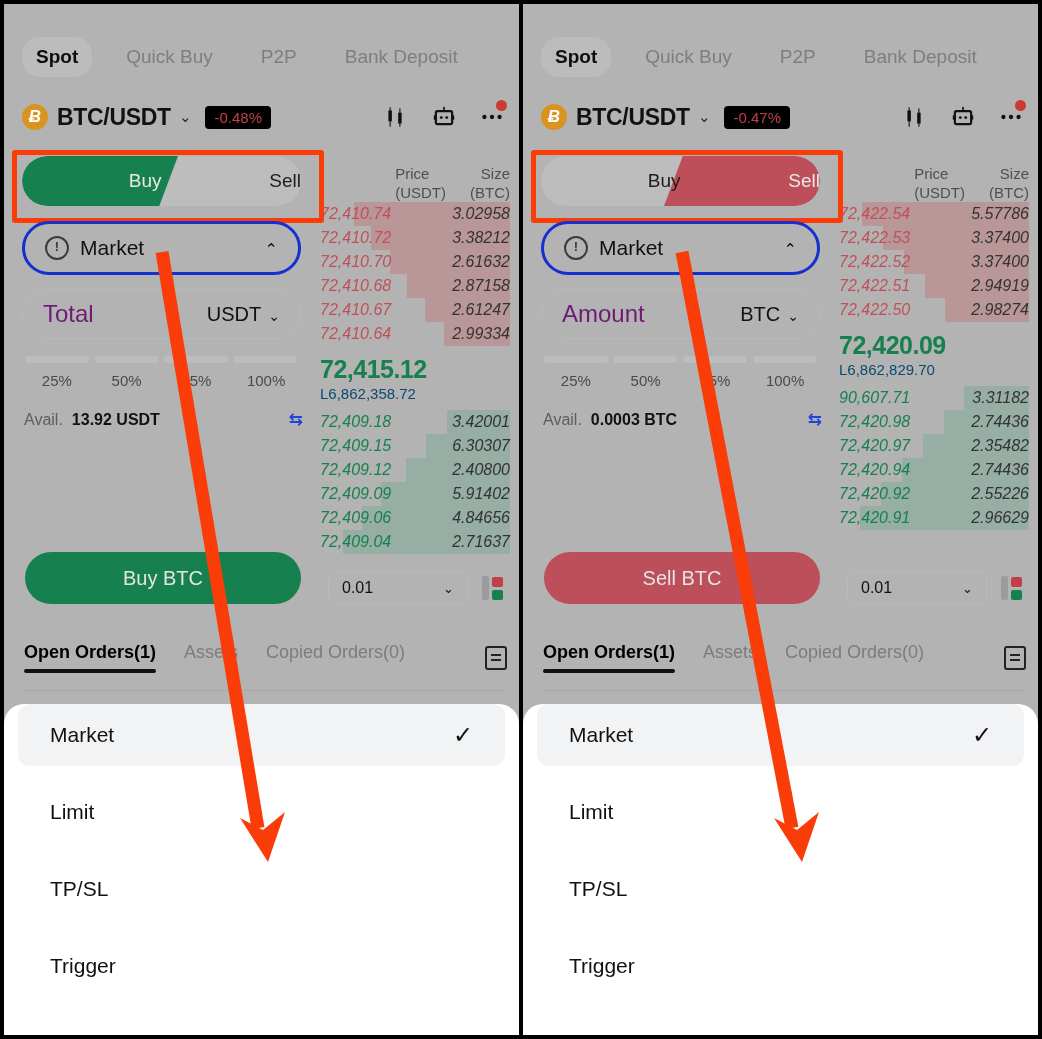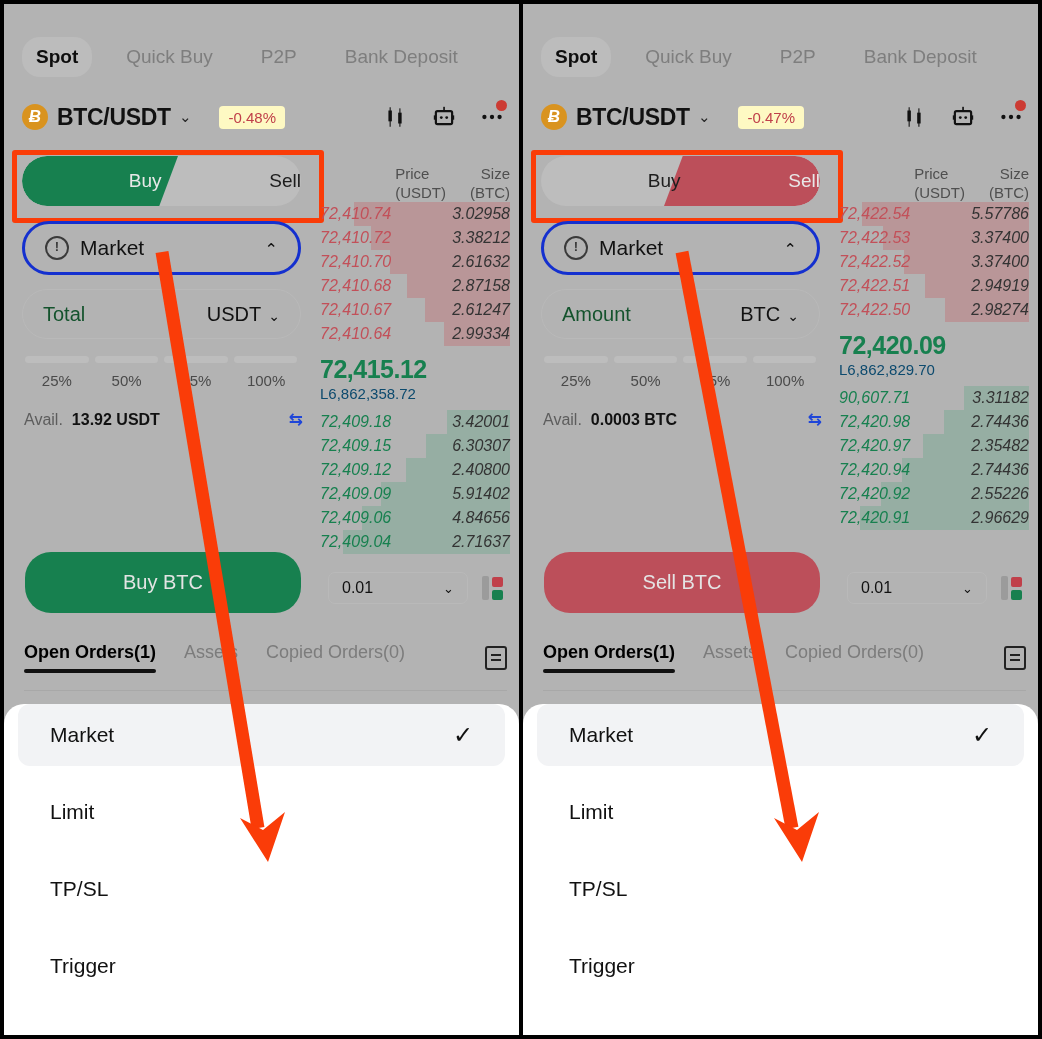--- a/index.html
+++ b/index.html
@@ -30,21 +30,21 @@
   
   .pairrow{position:absolute;top:92px;left:18px;right:14px;height:42px;display:flex;align-items:center;}
   .btc-ico{
     width:26px;height:26px;border-radius:50%;
     background:#d9931f;color:#fff;font-size:17px;font-weight:bold;font-style:italic;
     display:flex;align-items:center;justify-content:center;flex:0 0 auto;
   }
   .pairname{font-size:23px;font-weight:bold;color:#111;margin-left:9px;letter-spacing:-.3px;}
   .chev{margin-left:8px;font-size:15px;color:#222;}
   .pct{
-    margin-left:28px;font-size:15px;color:#c0404a;background:#fef9c3;
+    margin-left:14px;font-size:15px;color:#c0404a;background:#000000;
     padding:3px 9px;border-radius:4px;
   }
   .topicons{margin-left:auto;display:flex;align-items:center;gap:22px;position:relative;}
   .ic{width:26px;height:26px;display:block;}
   .dotbadge{position:absolute;right:-2px;top:-4px;width:11px;height:11px;border-radius:50%;background:#cc3b33;}
 
   
   .bsWrap{position:absolute;top:152px;left:18px;width:279px;height:50px;}
   .bsTrack{position:absolute;inset:0;background:#bdbdbd;border-radius:25px;overflow:hidden;}
   .bsFill{position:absolute;top:0;height:50px;width:156px;}
@@ -67,39 +67,39 @@
         font-size:13px;line-height:17px;text-align:center;font-weight:bold;flex:0 0 auto;}
   .otype .lab{font-size:21px;color:#111;margin-left:11px;}
   .caretUp{margin-left:auto;font-size:16px;color:#111;transform:scaleY(-1);}
 
   
   .amt{
     position:absolute;top:285px;left:18px;width:279px;height:50px;
     border:1px solid #b9b9b9;border-radius:25px;box-sizing:border-box;
     display:flex;align-items:center;padding:0 20px;
   }
-  .amt .ph{font-size:20px;color:#14532d;}
+  .amt .ph{font-size:24px;color:#701a75;}
   .amt .cur{margin-left:auto;font-size:20px;color:#111;font-weight:500;}
   .amt .cur .c2{font-size:14px;margin-left:7px;}
 
   
   .slider{position:absolute;top:352px;left:21px;width:272px;display:flex;gap:6px;}
   .slider .seg{height:7px;flex:1;background:#bdbdbd;border-radius:4px;}
   .pcts{position:absolute;top:368px;left:18px;width:279px;display:flex;}
   .pcts span{flex:1;text-align:center;font-size:15px;color:#4a4a4a;}
 
   
   .avail{position:absolute;top:405px;left:20px;width:279px;display:flex;align-items:center;font-size:16px;}
   .avail .k{color:#5d5d5d;}
   .avail .v{color:#111;font-weight:bold;margin-left:9px;}
   .swapico{margin-left:auto;color:#1f46d8;font-size:17px;font-weight:bold;}
 
   
   .actbtn{
-    position:absolute;top:548px;left:21px;width:276px;height:61px;border-radius:26px;
+    position:absolute;top:548px;left:21px;width:276px;height:52px;border-radius:26px;
     display:flex;align-items:center;justify-content:center;font-size:20px;color:#e4e4e4;
   }
   .actbtn.buy{background:#17804f;}
   .actbtn.sell{background:#bc4f5a;}
 
   
   .ob{position:absolute;top:160px;left:316px;width:190px;}
   .obhead{display:flex;justify-content:flex-end;font-size:15px;color:#4f4f4f;line-height:19px;gap:24px;}
   .obhead .r{text-align:right;}
   .obrow{position:relative;display:flex;justify-content:space-between;height:24px;align-items:center;font-size:16px;}

